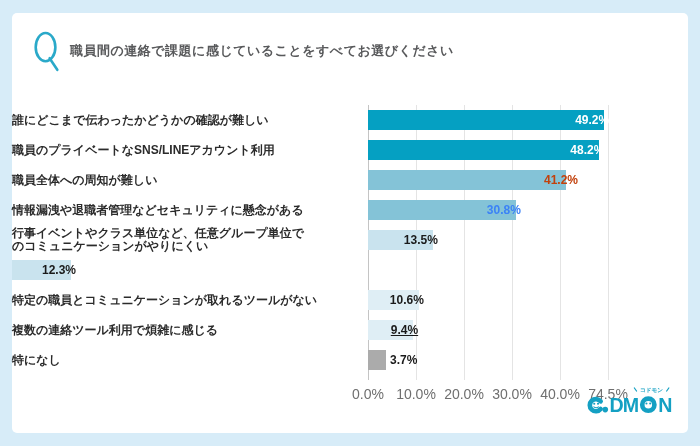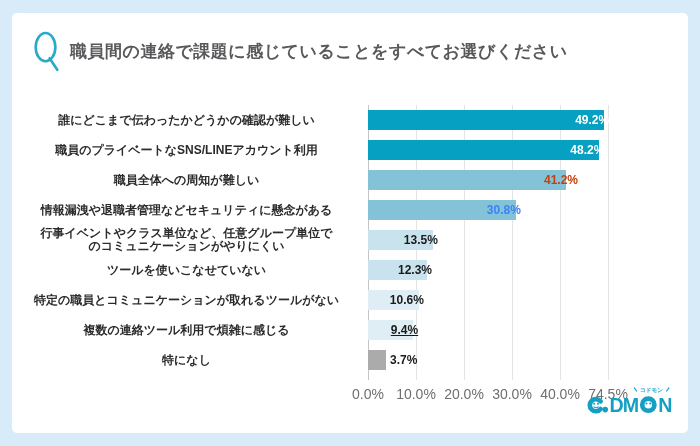--- a/index.html
+++ b/index.html
@@ -13,31 +13,31 @@
   .card {
     position:absolute; left:12px; top:13px; width:676px; height:420px;
     background:#ffffff; border-radius:5px;
   }
   .header {
     position:absolute; left:21px; top:11px; height:54px;
     display:flex; align-items:center; gap:10px;
   }
   .q-icon { width:27px; height:42px; flex:0 0 auto; }
   .title {
-    font-size:17px; font-weight:bold; color:#58595b; letter-spacing:.5px;
+    font-size:13px; font-weight:bold; color:#58595b; letter-spacing:.5px;
     white-space:nowrap;
   }
   .chart { position:absolute; left:0; top:92px; width:676px; height:300px; }
   .grid { position:absolute; left:356px; top:0; width:241px; height:275px; }
   .gridline { position:absolute; top:0; width:1px; height:100%; background:#e4e4e4; }
   .gridline.axis { background:#c4c4c4; }
   .rows { position:absolute; left:0; top:0; width:676px; }
   .row { display:flex; height:30px; align-items:center; }
   .row-label {
-    width:356px; padding-right:7px; text-align:center;
+    width:356px; padding-right:7px; text-align:left;
     font-size:12px; font-weight:bold; color:#2b2b2b; line-height:13px;
     white-space:pre-line;
   }
   .bar-area { position:relative; width:250px; height:20px; }
   .bar { position:absolute; left:0; top:0; height:20px; }
   .value-label {
     position:absolute; top:50%; transform:translateY(-50%);
     font-size:12px; font-weight:bold; white-space:nowrap;
   }
   .xaxis { position:absolute; left:356px; top:281px; width:241px; height:14px; }
@@ -101,21 +101,20 @@
         </div>
         <div class="row">
           <div class="row-label">行事イベントやクラス単位など、任意グループ単位で
 のコミュニケーションがやりにくい</div>
           <div class="bar-area">
             <div class="bar" style="width: 64.8px; background: rgb(201, 227, 238);"></div>
             <span class="value-label" style="color: rgb(26, 26, 26); right: 180.2px;">13.5%</span>
           </div>
         </div>
         <div class="row">
-          <div class="row-label">ツールを使いこなせていない</div>
           <div class="bar-area">
             <div class="bar" style="width: 59.04px; background: rgb(201, 227, 238);"></div>
             <span class="value-label" style="color: rgb(26, 26, 26); right: 185.96px;">12.3%</span>
           </div>
         </div>
         <div class="row">
           <div class="row-label">特定の職員とコミュニケーションが取れるツールがない</div>
           <div class="bar-area">
             <div class="bar" style="width: 50.88px; background: rgb(223, 238, 245);"></div>
             <span class="value-label" style="color: rgb(26, 26, 26); right: 194.12px;">10.6%</span>

